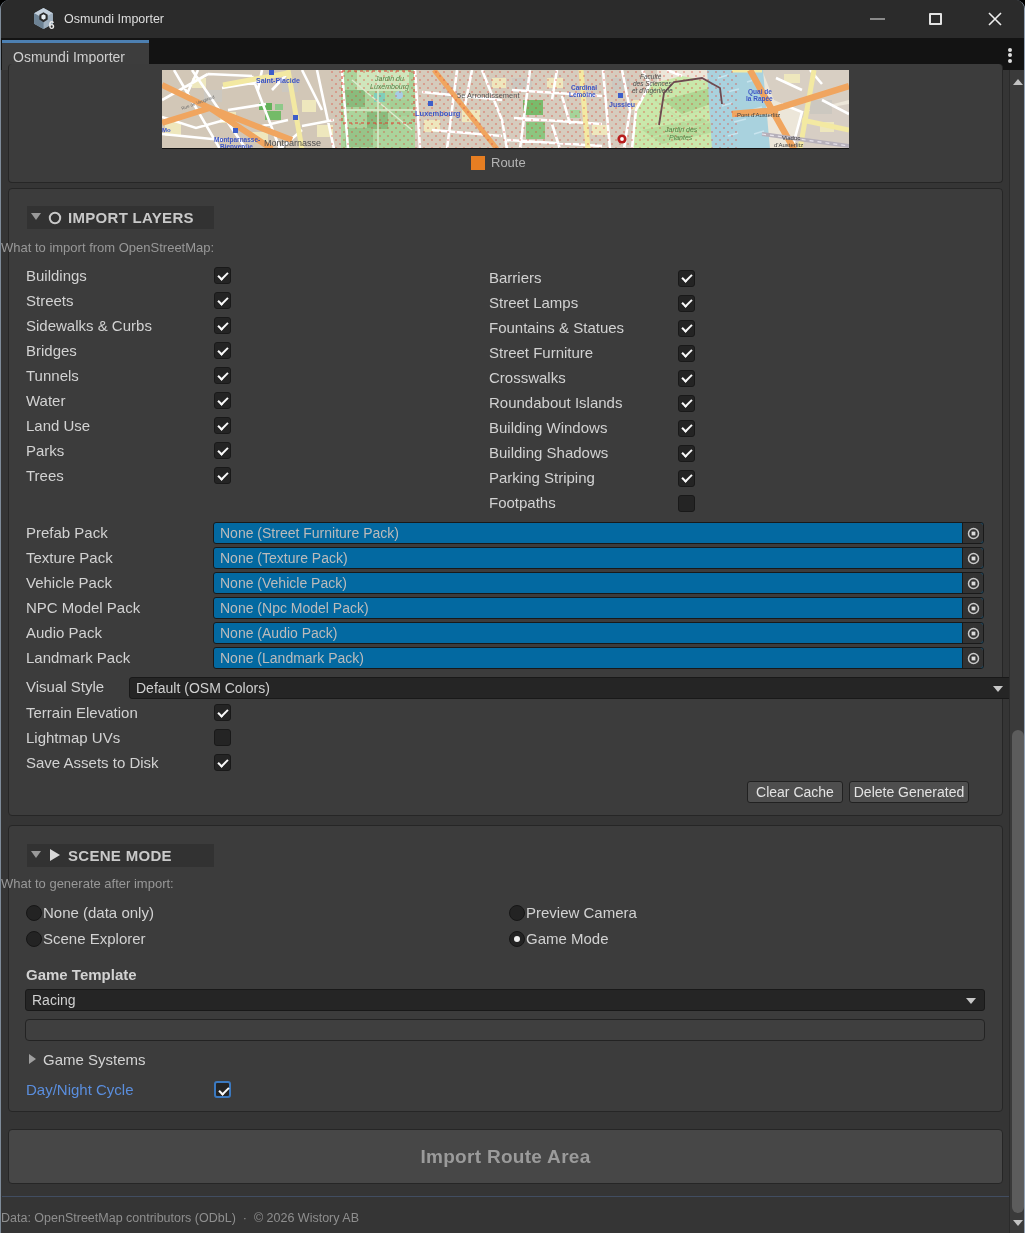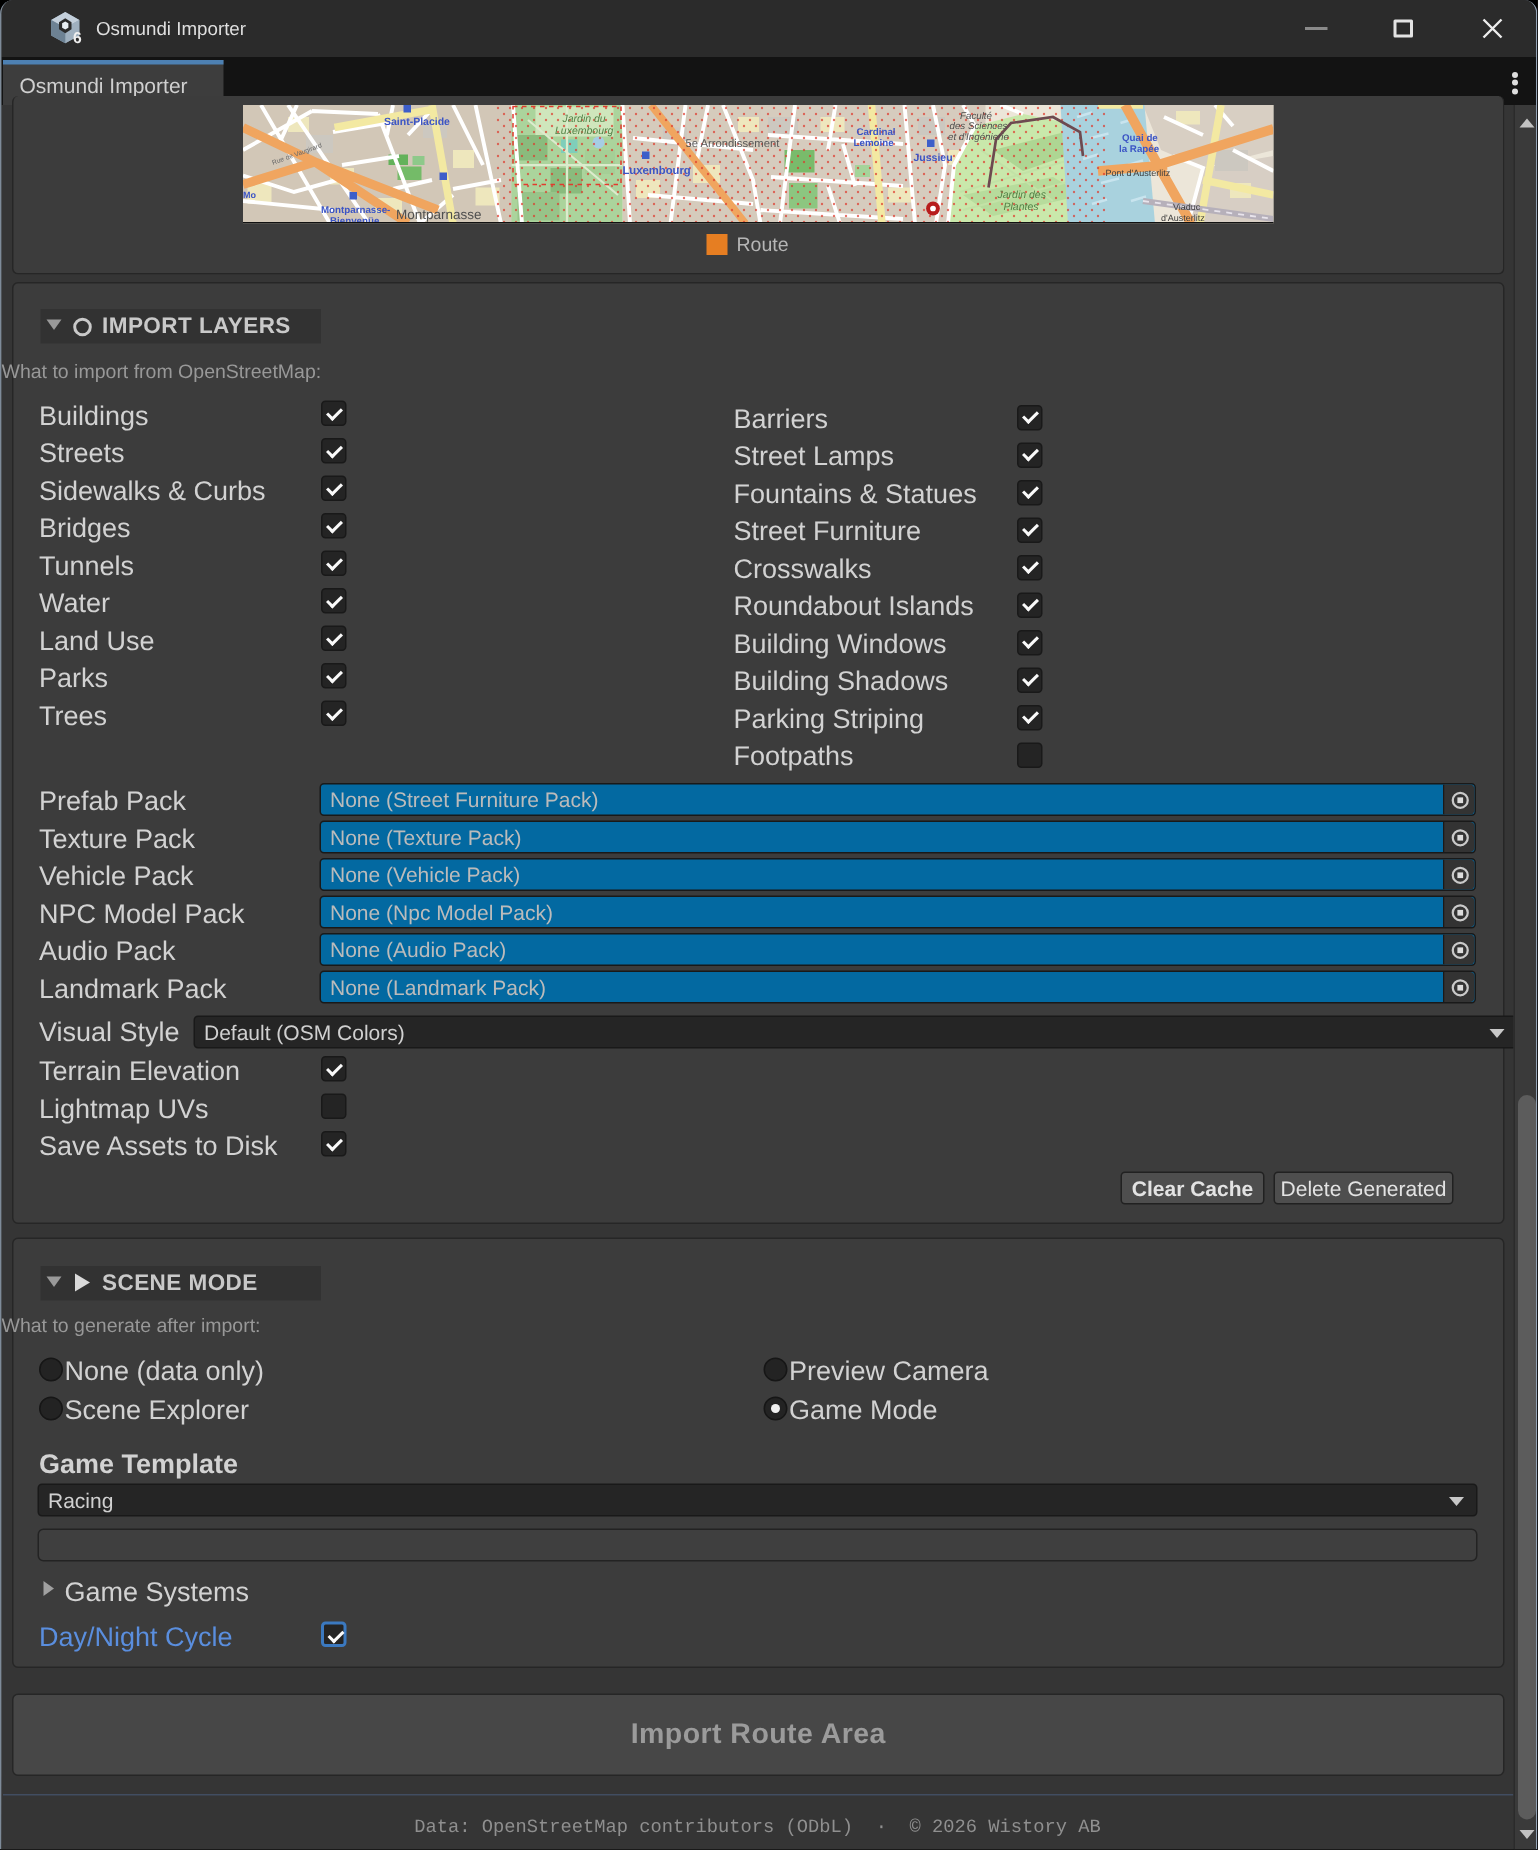--- a/index.html
+++ b/index.html
@@ -24,32 +24,32 @@
   .tab-text { position:absolute; left:11px; top:6px; font-size:14px; color:#cfcfcf; }
   .kebab { position:absolute; left:1005px; top:46px; width:8px; height:18px; }
   .kebab i { position:absolute; left:2px; width:4px; height:4px; border-radius:50%; background:#dedede; }
   
   .content { position:absolute; left:0; top:70px; width:1008px; height:1163px; background:#353535; }
   .panel { position:absolute; left:7px; width:995px; background:#3c3c3c; border:1px solid #262626; border-radius:4px; }
   .hdr { position:absolute; left:26px; width:187px; height:23px; background:#323232; }
   .hdr .tri { position:absolute; left:4px; top:7px; width:0; height:0; border-left:5px solid transparent; border-right:5px solid transparent; border-top:7px solid #999; }
   .hdr .txt { position:absolute; left:41px; top:3px; font-size:15px; font-weight:bold; color:#c9c9c9; letter-spacing:0.3px; }
   .hint { position:absolute; width:100%; text-align:left; font-size:13px; color:#989898; }
-  .lbl { position:absolute; font-size:18px; color:#d2d2d2; white-space:nowrap; }
+  .lbl { position:absolute; font-size:15px; color:#d2d2d2; white-space:nowrap; }
   .cb { position:absolute; width:17px; height:17px; background:#242424; border:1px solid #191919; border-radius:3px; }
   .field { position:absolute; left:212px; width:771px; height:22px; background:#0369a1; border:1px solid #191919; border-radius:3px; color:#bbbbbb; font-size:14px; line-height:20px; padding-left:6px; }
   .picker { position:absolute; right:0px; top:0px; width:21px; height:20px; background:#333333; border-left:1px solid #1a1a1a; border-radius:0 3px 3px 0; }
   .drop { position:absolute; height:22px; background:#252525; border:1px solid #191919; border-radius:3px; color:#d0d0d0; font-size:14px; line-height:20px; padding-left:6px; }
   .droparrow { position:absolute; right:8px; top:8px; width:0; height:0; border-left:5px solid transparent; border-right:5px solid transparent; border-top:6px solid #c8c8c8; }
   .btn { position:absolute; height:22px; background:#4e4e4e; border:1px solid #212121; border-radius:3px; color:#e3e3e3; font-size:14px; text-align:center; line-height:20px; }
   .radio { position:absolute; width:16px; height:16px; background:#232323; border:1px solid #161616; border-radius:50%; }
   .radio.on::after { content:""; position:absolute; left:4px; top:4px; width:6px; height:6px; background:#f0f0f0; border-radius:50%; }
   .bigbtn { position:absolute; left:7px; top:1129px; width:995px; height:55px; background:#474747; border:1px solid #262626; border-radius:4px; text-align:center; line-height:53px; font-size:19px; font-weight:bold; color:#9b9b9b; letter-spacing:0.3px; }
   .footer-line { position:absolute; left:1px; top:1196px; width:1007px; height:1px; background:#414d61; }
-  .footer-text { position:absolute; left:0; top:1211px; width:1008px; text-align:center; font-size:12.5px; color:#8f8f8f;font-family:Liberation Mono, monospace; }
+  .footer-text { position:absolute; left:0; top:1211px; width:1008px; font-size:12.5px; color:#8f8f8f; }
   
   .sb { position:absolute; left:1008px; top:70px; width:16px; height:1163px; background:#3a3a3a; border-left:1px solid #2b2b2b; }
   .sb .thumb { position:absolute; left:2px; top:660px; width:12px; height:483px; background:#5c5c5c; border-radius:6px; }
   .sb .up { position:absolute; left:3px; top:9px; width:0; height:0; border-left:5px solid transparent; border-right:5px solid transparent; border-bottom:6px solid #c2c2c2; }
   .sb .dn { position:absolute; left:3px; top:1150px; width:0; height:0; border-left:5px solid transparent; border-right:5px solid transparent; border-top:6px solid #c2c2c2; }
 
   .cb.c::after { content:""; position:absolute; left:3px; top:3.5px; width:8px; height:4px; border-left:2.4px solid #fafafa; border-bottom:2.4px solid #fafafa; transform:rotate(-45deg); }
   .cbblue { border:2px solid #3b79c0 !important; }
 </style>
 </head>
@@ -260,21 +260,21 @@
             <rect x="4.6" y="4.6" width="3.8" height="3.8" fill="#dcdcdc"></rect>
           </svg>
         </div></div>
 
     <div class="lbl" style="left:25px;top:608px;">Visual Style</div>
     <div class="drop" style="left:128px;top:607px;width:883px;">Default (OSM Colors)<div class="droparrow"></div></div>
     <div class="lbl" style="left:25px;top:633.5px;">Terrain Elevation</div>
     <div class="lbl" style="left:25px;top:658.5px;">Lightmap UVs</div>
     <div class="lbl" style="left:25px;top:683.5px;">Save Assets to Disk</div>
 
-    <div class="btn" style="left:746px;top:711px;width:96px;font-weight:bold;">Clear Cache</div>
+    <div class="btn" style="left:746px;top:711px;width:96px;">Clear Cache</div>
     <div class="btn" style="left:848px;top:711px;width:120px;">Delete Generated</div>
 
     <div class="panel" style="top:755px; height:287px;"></div>
     <div class="hdr" style="top:774px;">
         <div class="tri"></div>
       <div class="abs" style="left:23px;top:5px;width:0;height:0;border-top:6.5px solid transparent;border-bottom:6.5px solid transparent;border-left:10px solid #dadada;"></div>
       <div class="txt">SCENE MODE</div>
     </div>
     <div class="hint" style="top:806px;">What to generate after import:</div>
     <div class="radio" style="left:25px;top:835px;"></div>

